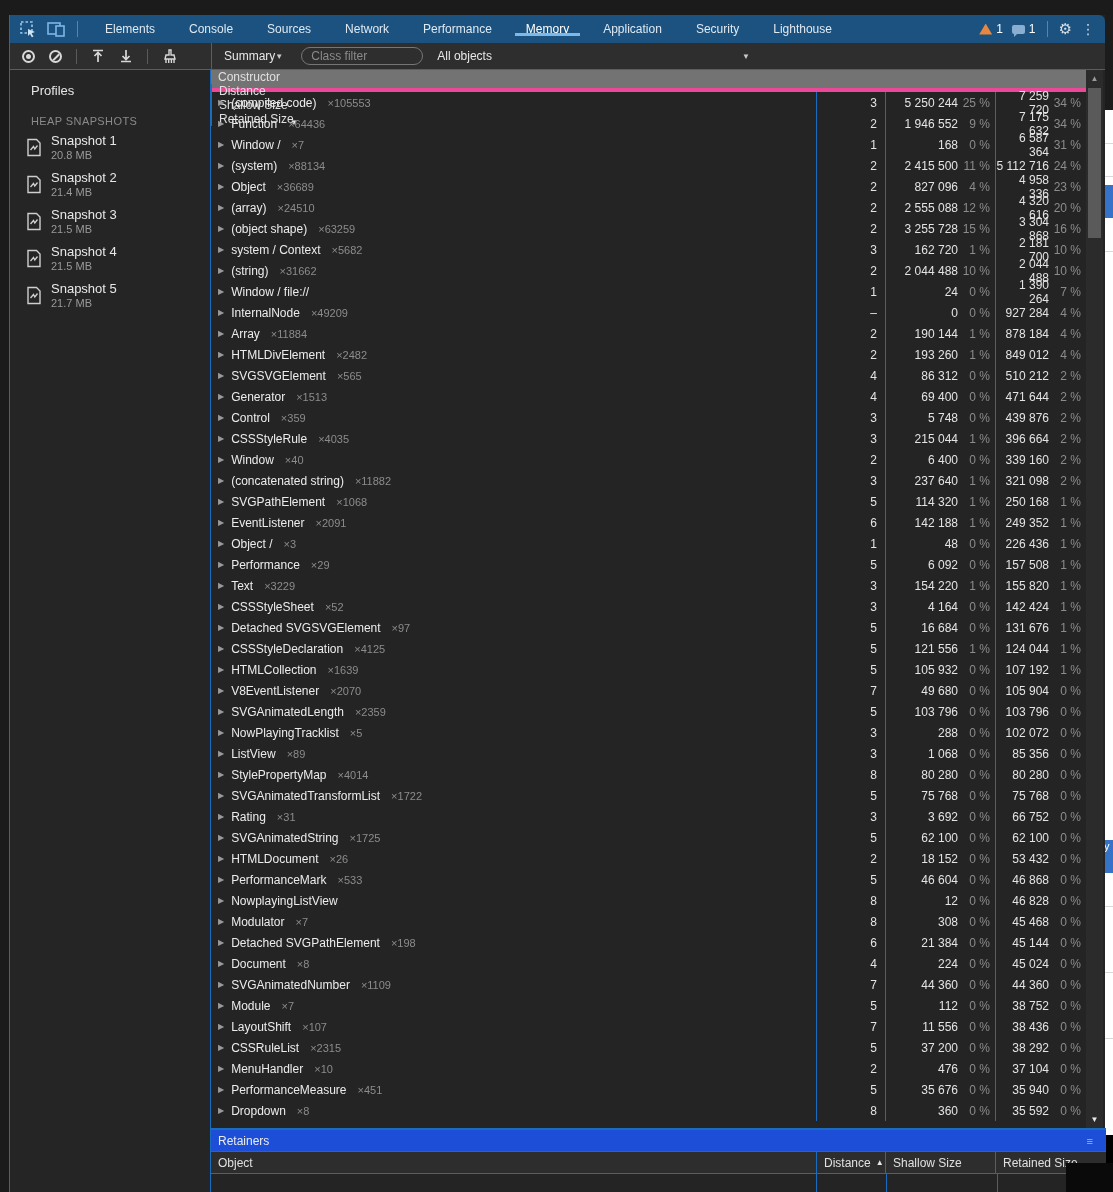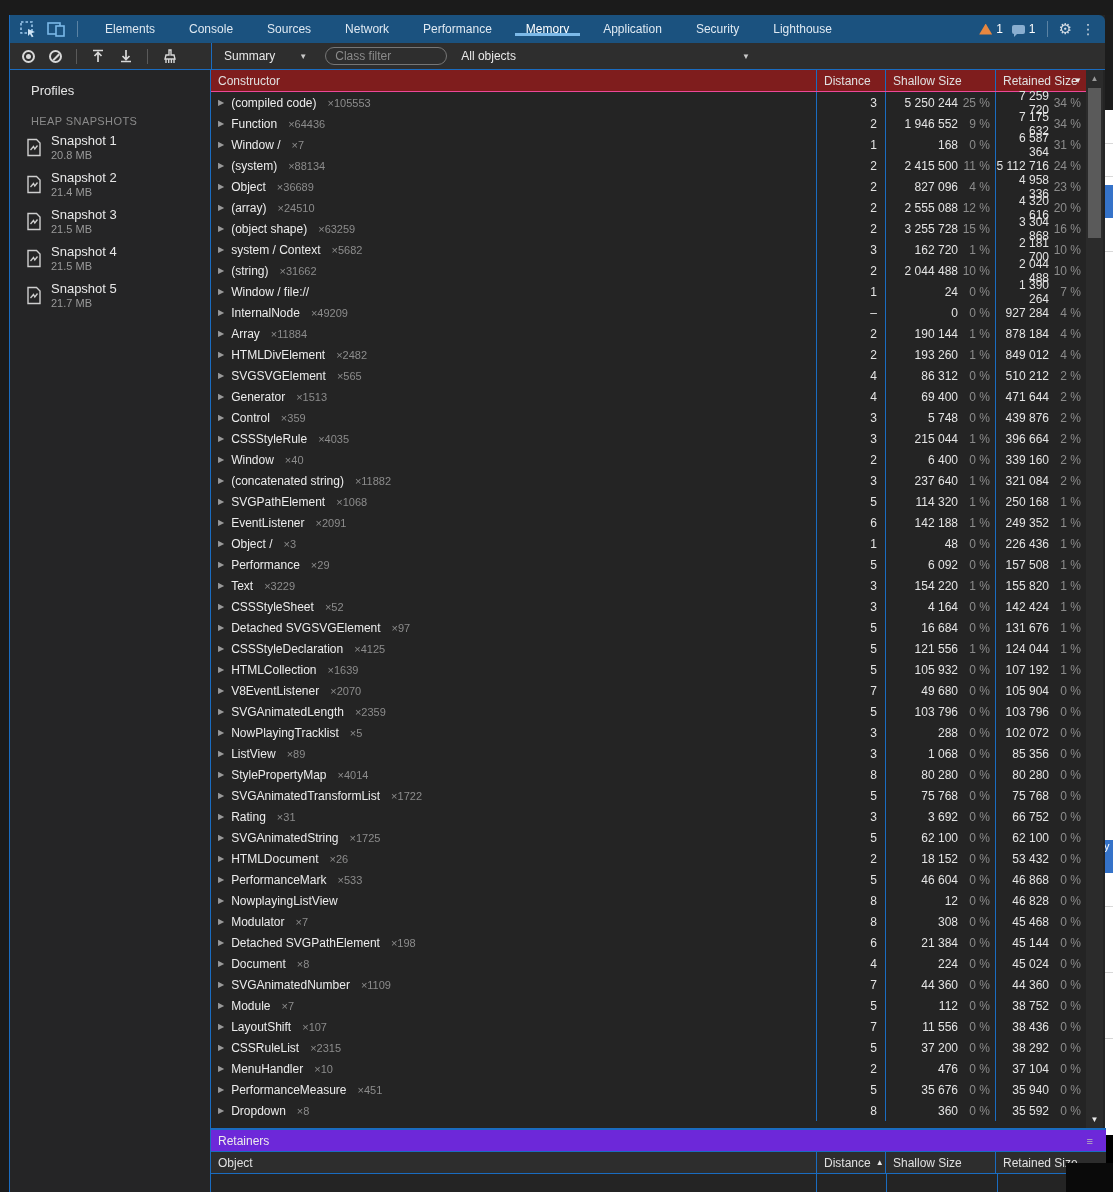--- a/index.html
+++ b/index.html
@@ -40,21 +40,21 @@
   
   .toolbar { position:absolute; left:0; top:28px; width:100%; height:27px;
     background:#2e2e2e; border-bottom:1px solid #1a6cc0; display:flex; align-items:center; }
   .tb-left { display:flex; align-items:center; gap:14px; padding-left:12px; width:201px; }
   .tb-sep { width:1px; height:15px; background:#5a5a5a; }
   .icon-record { width:13px; height:13px; border:2px solid #d8d8d8; border-radius:50%; position:relative; }
   .icon-record::after { content:""; position:absolute; left:2px; top:2px; width:5px; height:5px; border-radius:50%; background:#d8d8d8; }
   .icon-block { width:13px; height:13px; border:2px solid #d8d8d8; border-radius:50%; position:relative; overflow:hidden; }
   .icon-block::after { content:""; position:absolute; left:-2px; top:3.5px; width:17px; height:2px; background:#d8d8d8; transform:rotate(-45deg); }
   .tb-main { display:flex; align-items:center; border-left:1px solid #1a6cc0; height:100%; flex:1; padding-left:12px; position:relative; }
-  .dd { display:flex; align-items:center; gap:24px; color:#e8e8e8; }
+  .dd { display:flex; align-items:center; gap:0; color:#e8e8e8; }
   .dd .arr { font-size:8px; color:#c9c9c9; }
   .filter-box { margin-left:18px; width:122px; height:18px; border:1px solid #767676; border-radius:9px;
     display:flex; align-items:center; padding-left:9px; color:#8b8b8b; background:transparent; }
   .all-objects { margin-left:14px; display:flex; align-items:center; color:#e8e8e8; }
   .all-objects .arr { position:absolute; left:530px; font-size:8px; color:#c9c9c9; }
 
   
   .sidebar { position:absolute; left:0; top:55px; width:201px; height:1122px; background:#252526; border-right:1px solid #1a6cc0; }
   .sb-title { padding:13px 0 0 21px; font-size:13px; color:#e6e6e6; }
   .sb-section { padding:17px 0 0 21px; font-size:11px; letter-spacing:.4px; color:#8a8a8a; }
@@ -63,21 +63,21 @@
   .snaps { margin-top:2px; }
   .snap .doc { flex:0 0 auto; margin-right:9px; }
   .snap .meta { display:flex; flex-direction:column; line-height:1.15; }
   .snap .nm { font-size:13px; color:#e8e8e8; }
   .snap .sz { font-size:11px; color:#9a9a9a; }
   .snap.selected .nm { color:#fff; }
   .snap.selected .sz { color:#cfe0ef; }
 
   
   .grid { position:absolute; left:201px; top:55px; width:875px; height:1058px; background:#242424; overflow:hidden; }
-  .ghead { display:flex; height:22px; background:#7f1d1d; border-bottom:1px solid #ec4899; color:#e0e0e0; }
+  .ghead { display:flex; height:22px; background:#737373; border-bottom:4px solid #ec4899; color:#e0e0e0;flex-direction:column; }
   .ghead .hc { display:flex; align-items:center; padding-left:7px; }
   .hc-ctor { width:605px; }
   .hc-dist { width:69px; border-left:1px solid #1a6cc0; }
   .hc-shal { width:110px; border-left:1px solid #1a6cc0; }
   .hc-ret  { width:91px;  border-left:1px solid #1a6cc0; position:relative; }
   .hc-ret .sort { position:absolute; right:4px; top:6px; font-size:8px; color:#e8e8e8; }
   .rows { position:relative; }
   .grid-row { display:flex; height:21px; align-items:center; }
   .c-ctor { width:605px; display:flex; align-items:center; padding-left:7px; overflow:hidden; white-space:nowrap; }
   .c-dist { width:69px;  border-left:1px solid #1a6cc0; text-align:right; padding-right:8px; color:#e4e4e4; align-self:stretch; display:flex; align-items:center; justify-content:flex-end; }
@@ -92,21 +92,21 @@
 
   
   .vscroll { position:absolute; left:1076px; top:55px; width:17px; height:1058px; background:#2b2b2b; }
   .vscroll .up, .vscroll .down { position:absolute; left:0; width:17px; height:15px; color:#9a9a9a; font-size:8px; text-align:center; line-height:15px; }
   .vscroll .up { top:1px; }
   .vscroll .down { bottom:1px; color:#e8e8e8; }
   .vscroll .thumb { position:absolute; left:2px; top:18px; width:13px; height:150px; background:#5a5a5a; }
 
   
   .retainers { position:absolute; left:201px; top:1113px; width:895px; height:79px; background:#242424; border-top:2px solid #1a6cc0; }
-  .ret-titlebar { height:22px; background:#6d28d9; display:flex; align-items:center; padding-left:7px; color:#ececec; border-bottom:1px solid #1a6cc0; }
+  .ret-titlebar { height:22px; background:#1d4ed8; display:flex; align-items:center; padding-left:7px; color:#ececec; border-bottom:1px solid #1a6cc0; }
   .ret-titlebar .menu { margin-left:auto; margin-right:12px; color:#b9b9b9; font-size:11px; letter-spacing:1px; }
   .ret-head { display:flex; height:22px; background:#2d2d2d; border-bottom:1px solid #1a6cc0; color:#e0e0e0; }
   .ret-head .hc { display:flex; align-items:center; padding-left:7px; }
   .rh-obj { width:605px; }
   .rh-dist { width:69px; border-left:1px solid #1a6cc0; gap:5px; }
   .rh-dist .sort { font-size:8px; color:#e8e8e8; }
   .rh-shal { width:110px; border-left:1px solid #1a6cc0; }
   .rh-ret { flex:1; border-left:1px solid #1a6cc0; }
   .ret-body { position:relative; height:33px; }
   .ret-body .vline { position:absolute; top:0; bottom:0; width:1px; background:#1a6cc0; }
@@ -587,21 +587,21 @@
               <span class="tri">▶</span>
               <span class="nm2">(concatenated string)</span>
               <span class="cnt">×11882</span>
             </div>
             <div class="c-dist">3</div>
             <div class="c-shal">
               <span class="val">237 640</span>
               <span class="pct">1 %</span>
             </div>
             <div class="c-ret">
-              <span class="val">321 084</span>
+              <span class="val">321 098</span>
               <span class="pct">2 %</span>
             </div>
           </div>
           <div class="grid-row">
             <div class="c-ctor">
               <span class="tri">▶</span>
               <span class="nm2">SVGPathElement</span>
               <span class="cnt">×1068</span>
             </div>
             <div class="c-dist">5</div>

